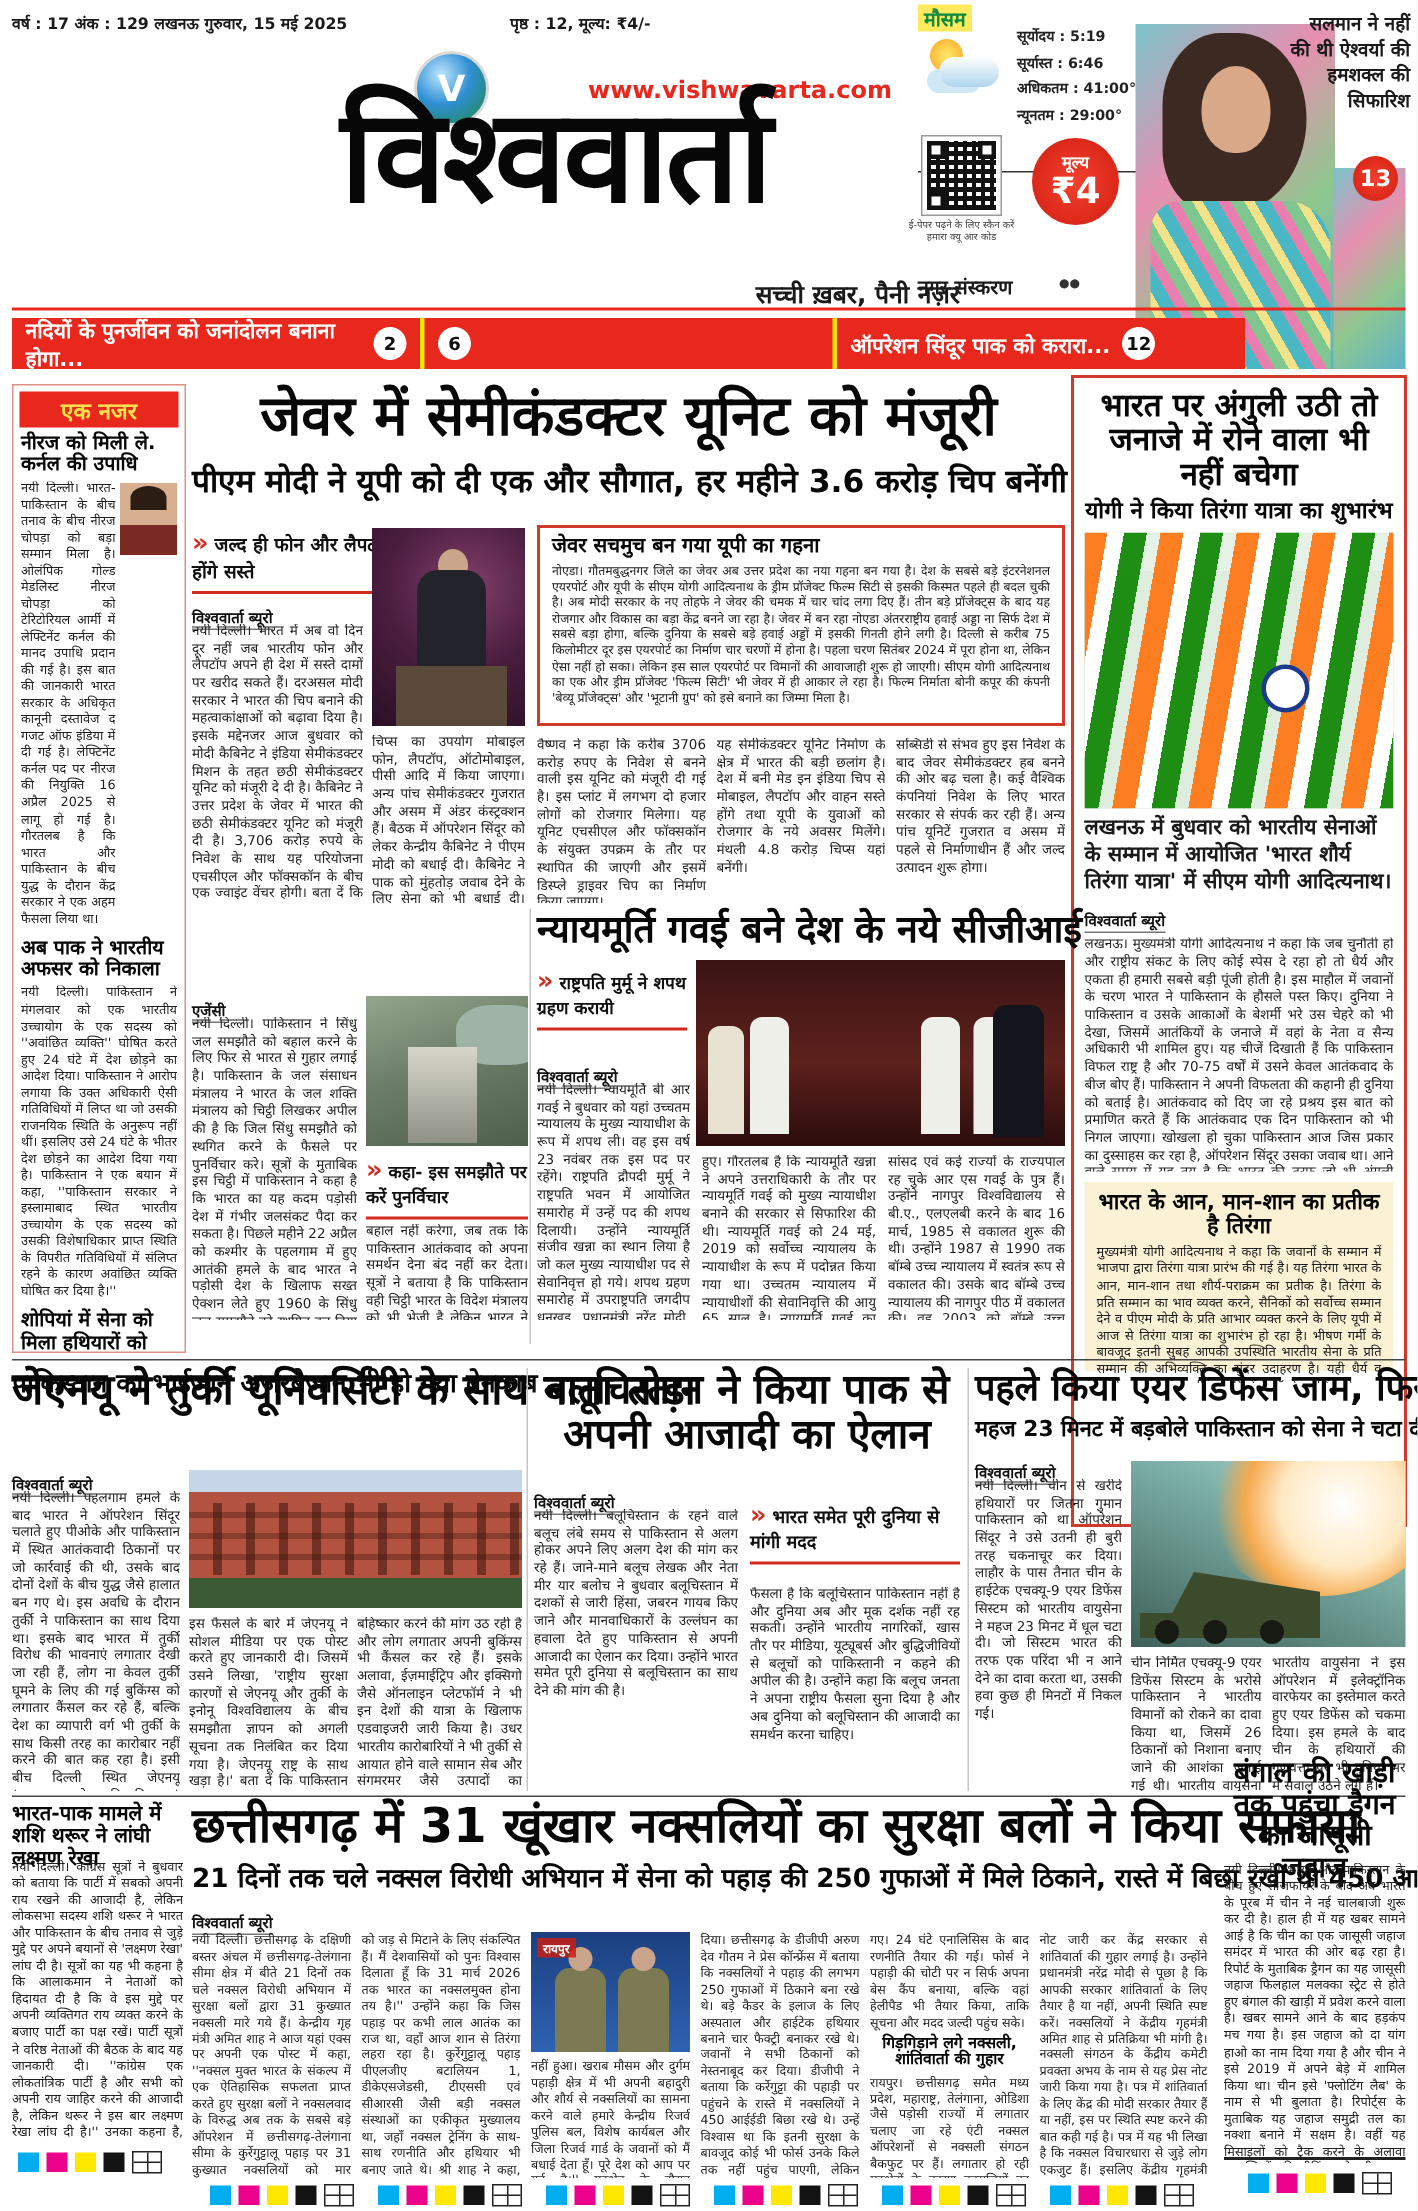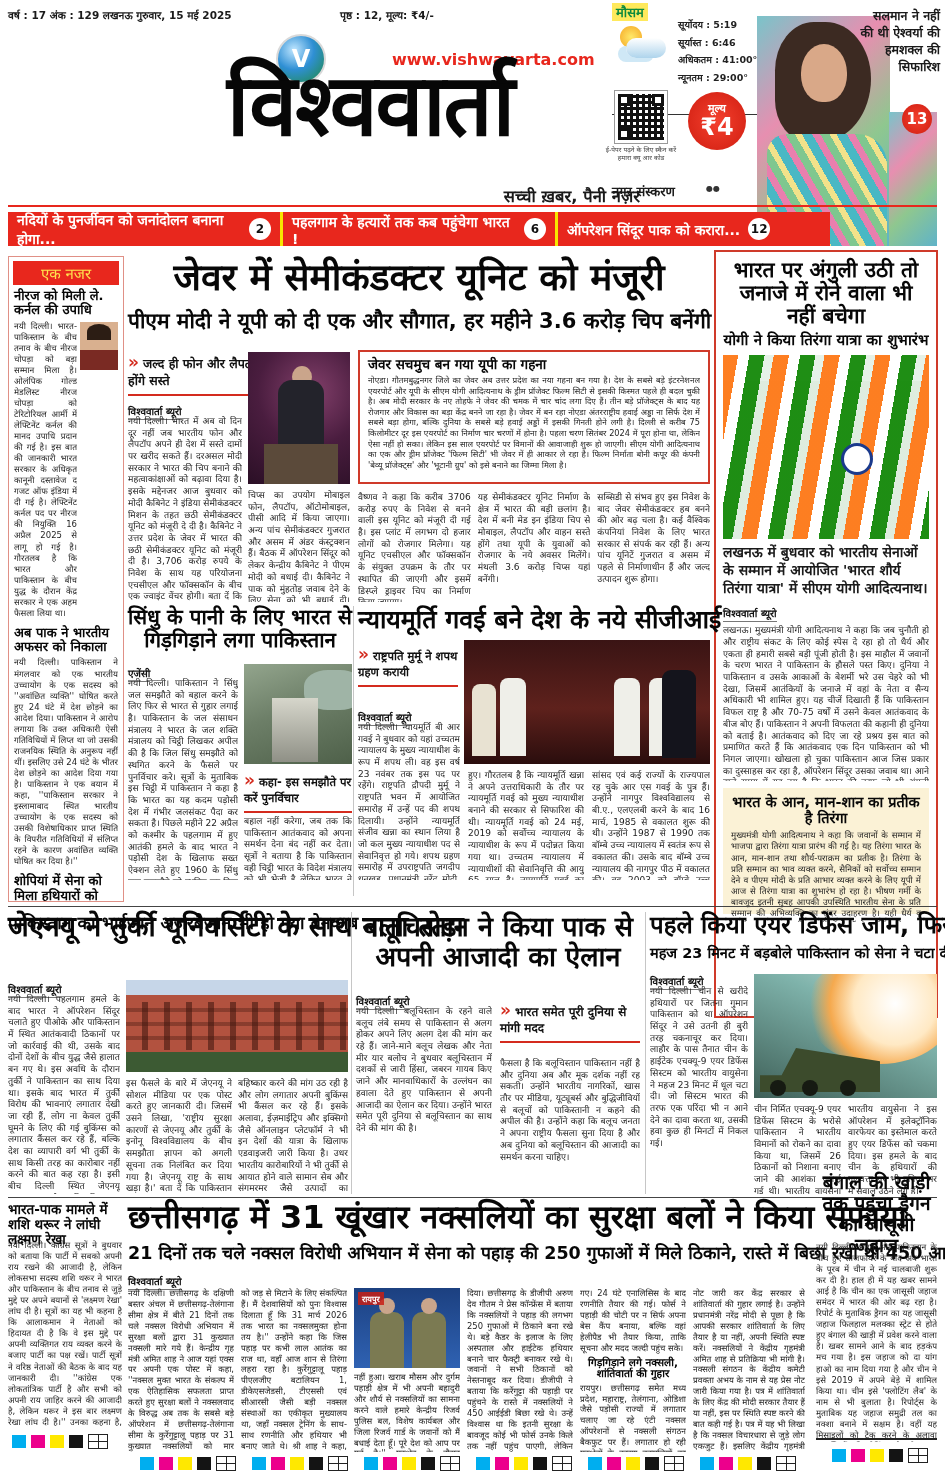--- a/index.html
+++ b/index.html
@@ -126,31 +126,30 @@
   <div class="abs" style="left:612px;top:182px;font-size:13px;font-weight:bold;">नगर संस्करण</div>
   <div class="abs" style="left:706px;top:184px;font-size:8px;color:#333;">●●</div>
 
   <div class="abs" style="left:8px;top:205px;width:929px;height:2px;background:#e8271d;"></div>
   <div class="abs tz" style="left:8px;top:212px;width:822px;height:34px;">
     <div class="it">
       <span>नदियों के पुनर्जीवन को जनांदोलन बनाना होगा...</span>
       <span class="num">2</span>
     </div>
     <div class="it">
-      <span>पहलगाम के हत्यारों तक कब पहुंचेगा भारत !</span>
       <span class="num">6</span>
     </div>
     <div class="it">
       <span>ऑपरेशन सिंदूर पाक को करारा...</span>
       <span class="num">12</span>
     </div>
   </div>
 
   <div class="abs" style="left:8px;top:256px;width:116px;height:646px;border:1px solid #e09086;box-sizing:border-box;overflow:hidden;">
-    <div style="margin:4px;background:#e8271d;color:#ffe14d;font-weight:normal;font-size:15px;text-align:center;padding:2px 0;">एक नजर</div>
+    <div style="margin:4px;background:#e8271d;color:#ffe14d;font-weight:bold;font-size:15px;text-align:center;padding:2px 0;">एक नजर</div>
     <div style="padding:0 5px;">
       <div class="hd" style="font-size:13px;text-align:left;margin:4px 0 3px;">नीरज को मिली ले. कर्नल की उपाधि</div>
       <div class="ph ph-neeraj" style="position:relative;float:right;width:38px;height:48px;margin:1px 0 2px 3px;">
           <div class="hair"></div>
         </div>
       <div class="bd" style="font-size:8.5px;">नयी दिल्ली। भारत-पाकिस्तान के बीच तनाव के बीच नीरज चोपड़ा को बड़ा सम्मान मिला है। ओलंपिक गोल्ड मेडलिस्ट नीरज चोपड़ा को टेरिटोरियल आर्मी में लेफ्टिनेंट कर्नल की मानद उपाधि प्रदान की गई है। इस बात की जानकारी भारत सरकार के अधिकृत कानूनी दस्तावेज द गजट ऑफ इंडिया में दी गई है। लेफ्टिनेंट कर्नल पद पर नीरज की नियुक्ति 16 अप्रैल 2025 से लागू हो गई है। गौरतलब है कि भारत और पाकिस्तान के बीच युद्ध के दौरान केंद्र सरकार ने एक अहम फैसला लिया था।</div>
       <div class="hd" style="font-size:13px;text-align:left;margin:7px 0 3px;">अब पाक ने भारतीय अफसर को निकाला</div>
       <div class="bd" style="font-size:8.5px;">नयी दिल्ली। पाकिस्तान ने मंगलवार को एक भारतीय उच्चायोग के एक सदस्य को ''अवांछित व्यक्ति'' घोषित करते हुए 24 घंटे में देश छोड़ने का आदेश दिया। पाकिस्तान ने आरोप लगाया कि उक्त अधिकारी ऐसी गतिविधियों में लिप्त था जो उसकी राजनयिक स्थिति के अनुरूप नहीं थीं। इसलिए उसे 24 घंटे के भीतर देश छोड़ने का आदेश दिया गया है। पाकिस्तान ने एक बयान में कहा, ''पाकिस्तान सरकार ने इस्लामाबाद स्थित भारतीय उच्चायोग के एक सदस्य को उसकी विशेषाधिकार प्राप्त स्थिति के विपरीत गतिविधियों में संलिप्त रहने के कारण अवांछित व्यक्ति घोषित कर दिया है।''</div>
       <div class="hd" style="font-size:13px;text-align:left;margin:7px 0 3px;">शोपियां में सेना को मिला हथियारों को जखीरा</div>
 
@@ -170,41 +169,40 @@
       <div class="fig"></div>
       <div class="pod"></div>
   </div>
   <div class="abs bd" style="left:248px;top:490px;width:102px;height:112px;">चिप्स का उपयोग मोबाइल फोन, लैपटॉप, ऑटोमोबाइल, पीसी आदि में किया जाएगा। अन्य पांच सेमीकंडक्टर गुजरात और असम में अंडर कंस्ट्रक्शन हैं। बैठक में ऑपरेशन सिंदूर को लेकर केन्द्रीय कैबिनेट ने पीएम मोदी को बधाई दी। कैबिनेट ने पाक को मुंहतोड़ जवाब देने के लिए सेना को भी बधाई दी। सूचना एवं प्रसारण मंत्री अश्विनी</div>
   <div class="abs box-red" style="left:358px;top:350px;width:352px;height:134px;box-sizing:border-box;padding:5px 8px;overflow:hidden;">
     <div class="hd" style="text-align:left;font-size:13.5px;margin-bottom:3px;">जेवर सचमुच बन गया यूपी का गहना</div>
     <div class="bd" style="font-size:8.2px;">नोएडा। गौतमबुद्धनगर जिले का जेवर अब उत्तर प्रदेश का नया गहना बन गया है। देश के सबसे बड़े इंटरनेशनल एयरपोर्ट और यूपी के सीएम योगी आदित्यनाथ के ड्रीम प्रॉजेक्ट फिल्म सिटी से इसकी किस्मत पहले ही बदल चुकी है। अब मोदी सरकार के नए तोहफे ने जेवर की चमक में चार चांद लगा दिए हैं। तीन बड़े प्रॉजेक्ट्स के बाद यह रोजगार और विकास का बड़ा केंद्र बनने जा रहा है। जेवर में बन रहा नोएडा अंतरराष्ट्रीय हवाई अड्डा ना सिर्फ देश में सबसे बड़ा होगा, बल्कि दुनिया के सबसे बड़े हवाई अड्डों में इसकी गिनती होने लगी है। दिल्ली से करीब 75 किलोमीटर दूर इस एयरपोर्ट का निर्माण चार चरणों में होना है। पहला चरण सितंबर 2024 में पूरा होना था, लेकिन ऐसा नहीं हो सका। लेकिन इस साल एयरपोर्ट पर विमानों की आवाजाही शुरू हो जाएगी। सीएम योगी आदित्यनाथ का एक और ड्रीम प्रॉजेक्ट 'फिल्म सिटी' भी जेवर में ही आकार ले रहा है। फिल्म निर्माता बोनी कपूर की कंपनी 'बेव्यू प्रॉजेक्ट्स' और 'भूटानी ग्रुप' को इसे बनाने का जिम्मा मिला है।</div>
   </div>
   <div class="abs" style="left:358px;top:492px;width:352px;height:110px;display:flex;gap:7px;">
     <div class="bd" style="flex:1;height:110px;">वैष्णव ने कहा कि करीब 3706 करोड़ रुपए के निवेश से बनने वाली इस यूनिट को मंजूरी दी गई है। इस प्लांट में लगभग दो हजार लोगों को रोजगार मिलेगा। यह यूनिट एचसीएल और फॉक्सकॉन के संयुक्त उपक्रम के तौर पर स्थापित की जाएगी और इसमें डिस्प्ले ड्राइवर चिप का निर्माण किया जाएगा।</div>
-    <div class="bd" style="flex:1;height:110px;">यह सेमीकंडक्टर यूनिट निर्माण के क्षेत्र में भारत की बड़ी छलांग है। देश में बनी मेड इन इंडिया चिप से मोबाइल, लैपटॉप और वाहन सस्ते होंगे तथा यूपी के युवाओं को रोजगार के नये अवसर मिलेंगे। मंथली 3.6 करोड़ चिप्स यहां बनेंगी।</div>
+    <div class="bd" style="flex:1;height:110px;">यह सेमीकंडक्टर यूनिट निर्माण के क्षेत्र में भारत की बड़ी छलांग है। देश में बनी मेड इन इंडिया चिप से मोबाइल, लैपटॉप और वाहन सस्ते होंगे तथा यूपी के युवाओं को रोजगार के नये अवसर मिलेंगे। मंथली 4.8 करोड़ चिप्स यहां बनेंगी।</div>
     <div class="bd" style="flex:1;height:110px;">सब्सिडी से संभव हुए इस निवेश के बाद जेवर सेमीकंडक्टर हब बनने की ओर बढ़ चला है। कई वैश्विक कंपनियां निवेश के लिए भारत सरकार से संपर्क कर रही हैं। अन्य पांच यूनिटें गुजरात व असम में पहले से निर्माणाधीन हैं और जल्द उत्पादन शुरू होगा।</div>
   </div>
 
   <div class="abs box-red" style="left:714px;top:250px;width:224px;height:768px;box-sizing:border-box;padding:7px;overflow:hidden;">
     <div class="hd" style="font-size:21px;">भारत पर अंगुली उठी तो जनाजे में रोने वाला भी नहीं बचेगा</div>
     <div class="hd" style="font-size:15px;margin-top:4px;">योगी ने किया तिरंगा यात्रा का शुभारंभ</div>
     <div class="ph ph-flags" style="position:relative;width:100%;height:184px;margin-top:6px;">
       <div class="st"></div>
         <div class="chakra"></div>
     </div>
     <div style="font-size:14px;font-weight:bold;line-height:1.3;margin-top:4px;">लखनऊ में बुधवार को भारतीय सेनाओं के सम्मान में आयोजित 'भारत शौर्य तिरंगा यात्रा' में सीएम योगी आदित्यनाथ।</div>
     <div style="margin-top:5px;"><span class="bl">विश्ववार्ता ब्यूरो</span></div>
     <div class="bd" style="height:156px;margin-top:3px;">लखनऊ। मुख्यमंत्री योगी आदित्यनाथ ने कहा कि जब चुनौती हो और राष्ट्रीय संकट के लिए कोई स्पेस दे रहा हो तो धैर्य और एकता ही हमारी सबसे बड़ी पूंजी होती है। इस माहौल में जवानों के चरण भारत ने पाकिस्तान के हौसले पस्त किए। दुनिया ने पाकिस्तान व उसके आकाओं के बेशर्मी भरे उस चेहरे को भी देखा, जिसमें आतंकियों के जनाजे में वहां के नेता व सैन्य अधिकारी भी शामिल हुए। यह चीजें दिखाती हैं कि पाकिस्तान विफल राष्ट्र है और 70-75 वर्षों में उसने केवल आतंकवाद के बीज बोए हैं। पाकिस्तान ने अपनी विफलता की कहानी ही दुनिया को बताई है। आतंकवाद को दिए जा रहे प्रश्रय इस बात को प्रमाणित करते हैं कि आतंकवाद एक दिन पाकिस्तान को भी निगल जाएगा। खोखला हो चुका पाकिस्तान आज जिस प्रकार का दुस्साहस कर रहा है, ऑपरेशन सिंदूर उसका जवाब था। आने वाले समय में यह तय है कि भारत की तरफ जो भी अंगुली उठाएगा और बहन-बेटियों के सम्मान के विरुद्ध सुरक्षा में सेंध लगाने का कार्य करेगा, उसके जनाजे में कोई रोने वाला भी नहीं मिलेगा।</div>
     <div class="cream" style="margin-top:7px;height:126px;overfl overflow:hidden;box-sizing:border-box;">
       <div class="hd" style="font-size:14.5px;margin-bottom:3px;">भारत के आन, मान-शान का प्रतीक है तिरंगा</div>
       <div class="bd" style="font-size:8.6px;height:92px;">मुख्यमंत्री योगी आदित्यनाथ ने कहा कि जवानों के सम्मान में भाजपा द्वारा तिरंगा यात्रा प्रारंभ की गई है। यह तिरंगा भारत के आन, मान-शान तथा शौर्य-पराक्रम का प्रतीक है। तिरंगा के प्रति सम्मान का भाव व्यक्त करने, सैनिकों को सर्वोच्च सम्मान देने व पीएम मोदी के प्रति आभार व्यक्त करने के लिए यूपी में आज से तिरंगा यात्रा का शुभारंभ हो रहा है। भीषण गर्मी के बावजूद इतनी सुबह आपकी उपस्थिति भारतीय सेना के प्रति सम्मान की अभिव्यक्ति का सुंदर उदाहरण है। यही धैर्य व समर्पण का भाव भारतीय नागरिकों ने ऑपरेशन सिंदूर के तहत सैनिकों व देश की सरकार के प्रति व्यक्त किया।</div>
     </div>
   </div>
 
-  <div class="abs hd" style="left:128px;top:606px;width:224px;font-size:20.5px;">सिंधु के पानी के लिए भारत से गिड़गिड़ाने लगा पाकिस्तान</div>
   <div class="abs" style="left:128px;top:662px;"><span class="bl">एजेंसी</span></div>
   <div class="abs bd" style="left:128px;top:678px;width:110px;height:202px;">नयी दिल्ली। पाकिस्तान ने सिंधु जल समझौते को बहाल करने के लिए फिर से भारत से गुहार लगाई है। पाकिस्तान के जल संसाधन मंत्रालय ने भारत के जल शक्ति मंत्रालय को चिट्ठी लिखकर अपील की है कि जिल सिंधु समझौते को स्थगित करने के फैसले पर पुनर्विचार करे। सूत्रों के मुताबिक इस चिट्ठी में पाकिस्तान ने कहा है कि भारत का यह कदम पड़ोसी देश में गंभीर जलसंकट पैदा कर सकता है। पिछले महीने 22 अप्रैल को कश्मीर के पहलगाम में हुए आतंकी हमले के बाद भारत ने पड़ोसी देश के खिलाफ सख्त ऐक्शन लेते हुए 1960 के सिंधु जल समझौते को स्थगित कर दिया था। सरकार ने तब तक इस संधि को स्थगित रखने का फैसला किया है, जब तक पाकिस्तान आतंकवाद को अपना समर्थन देना बंद नहीं कर देता। मंगलवार को भी विदेश मंत्रालय ने दो टूक लहजे में कहा था कि भारत सिंधु जल समझौते को</div>
   <div class="ph ph-dam" style="left:244px;top:664px;width:108px;height:100px;">
     <div class="water"></div>
       <div class="wall"></div>
   </div>
   <div class="abs" style="left:244px;top:770px;width:108px;">
     <div class="kick" style="font-size:11.5px;"><span class="ar">»</span><span>कहा- इस समझौते पर करें पुनर्विचार</span></div>
     <div class="krule"></div>
   </div>

